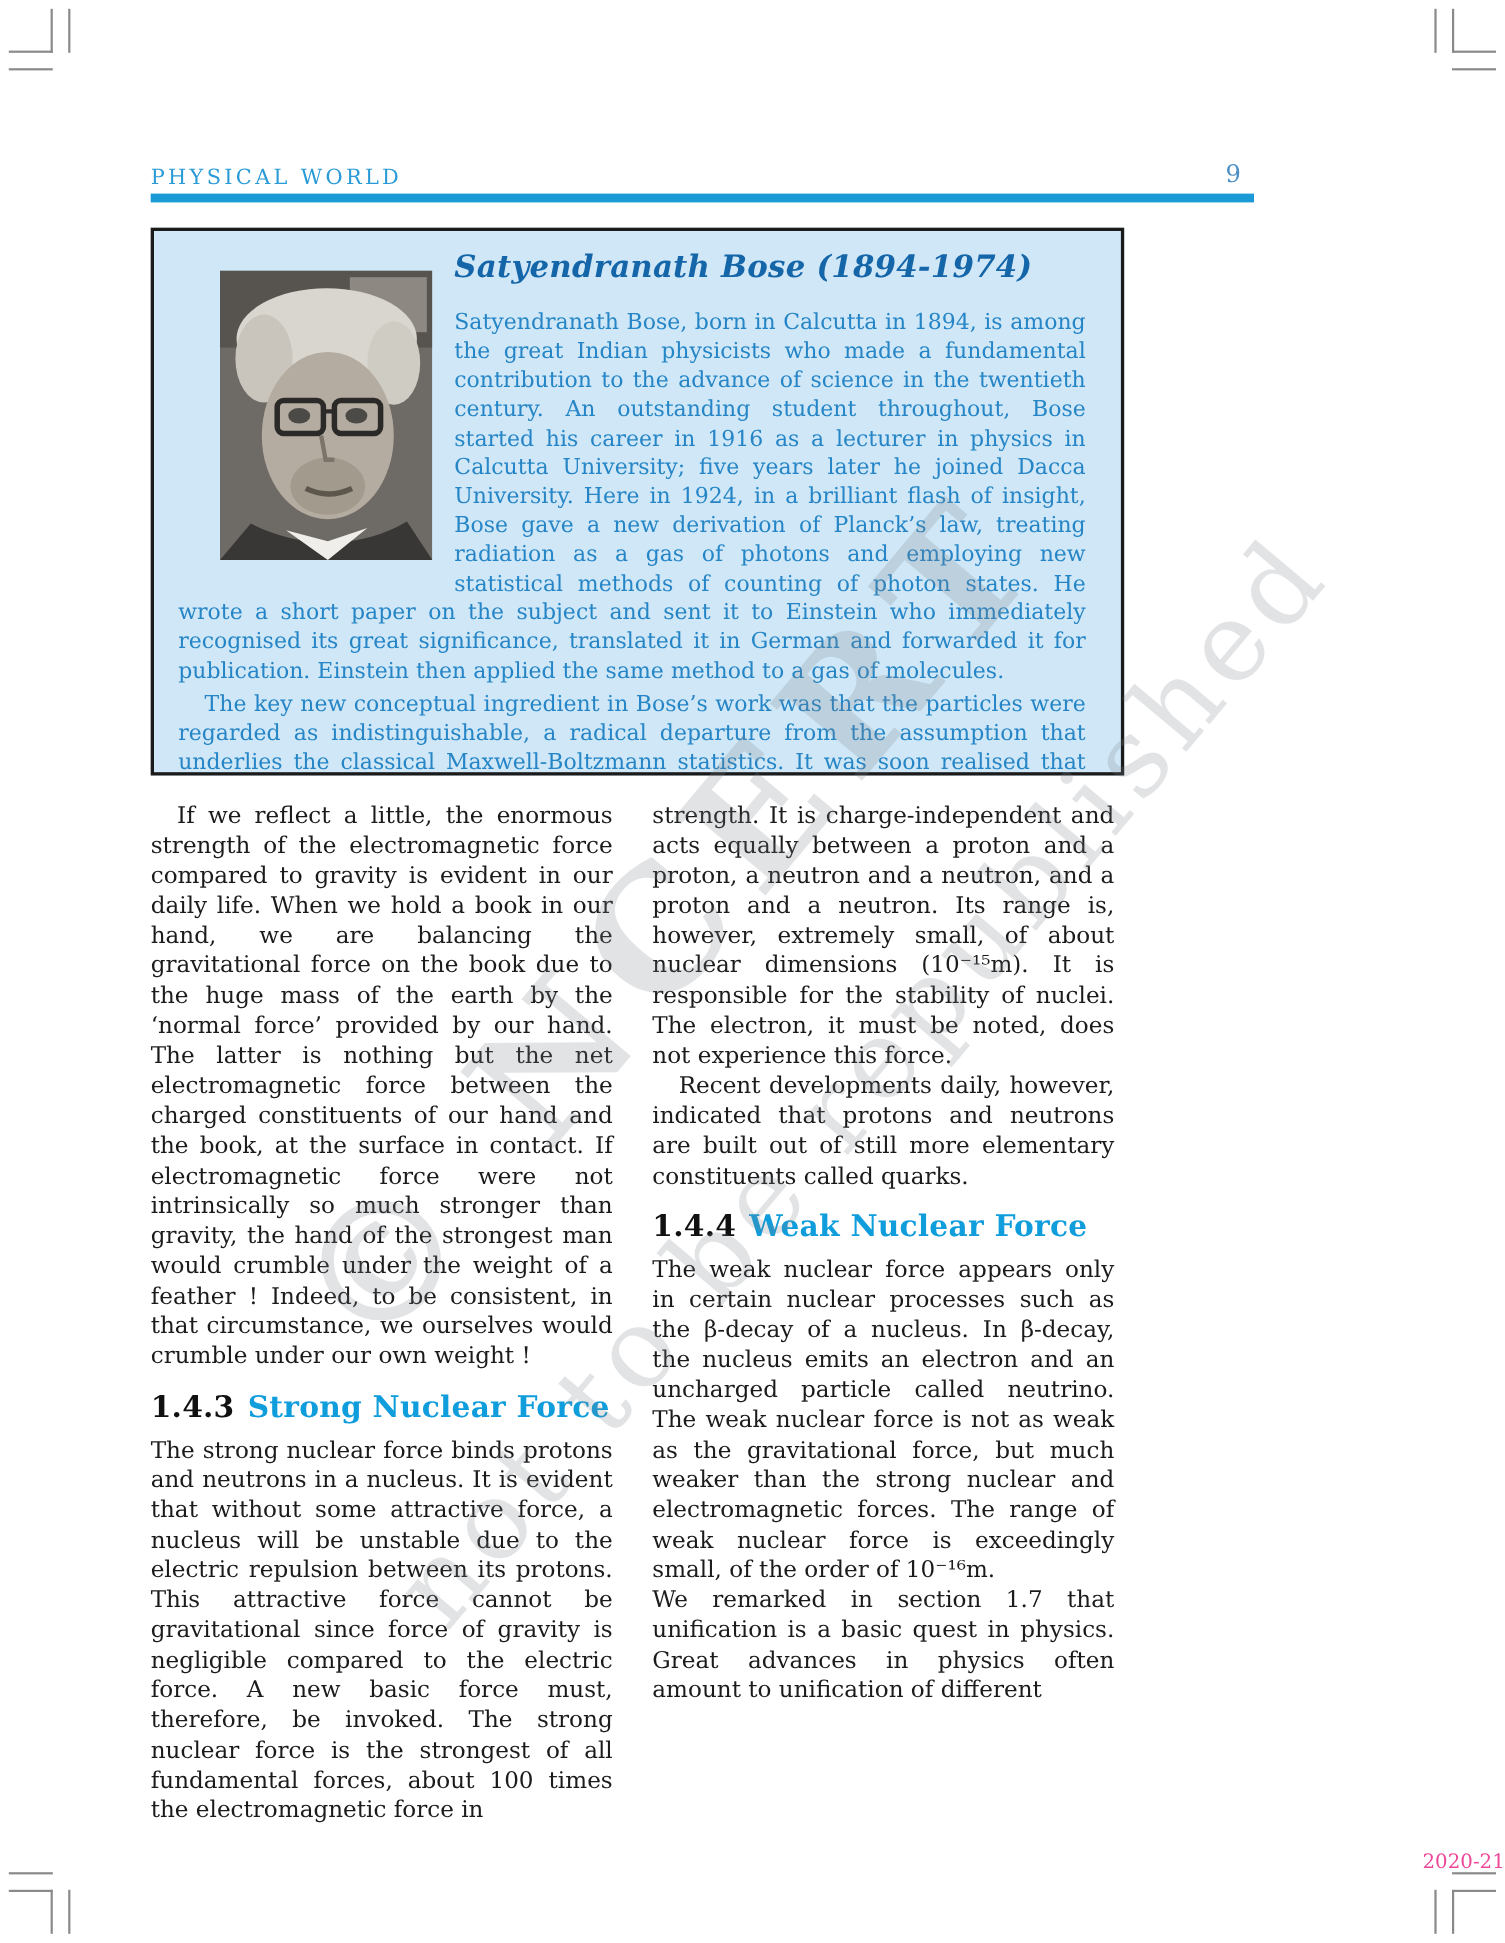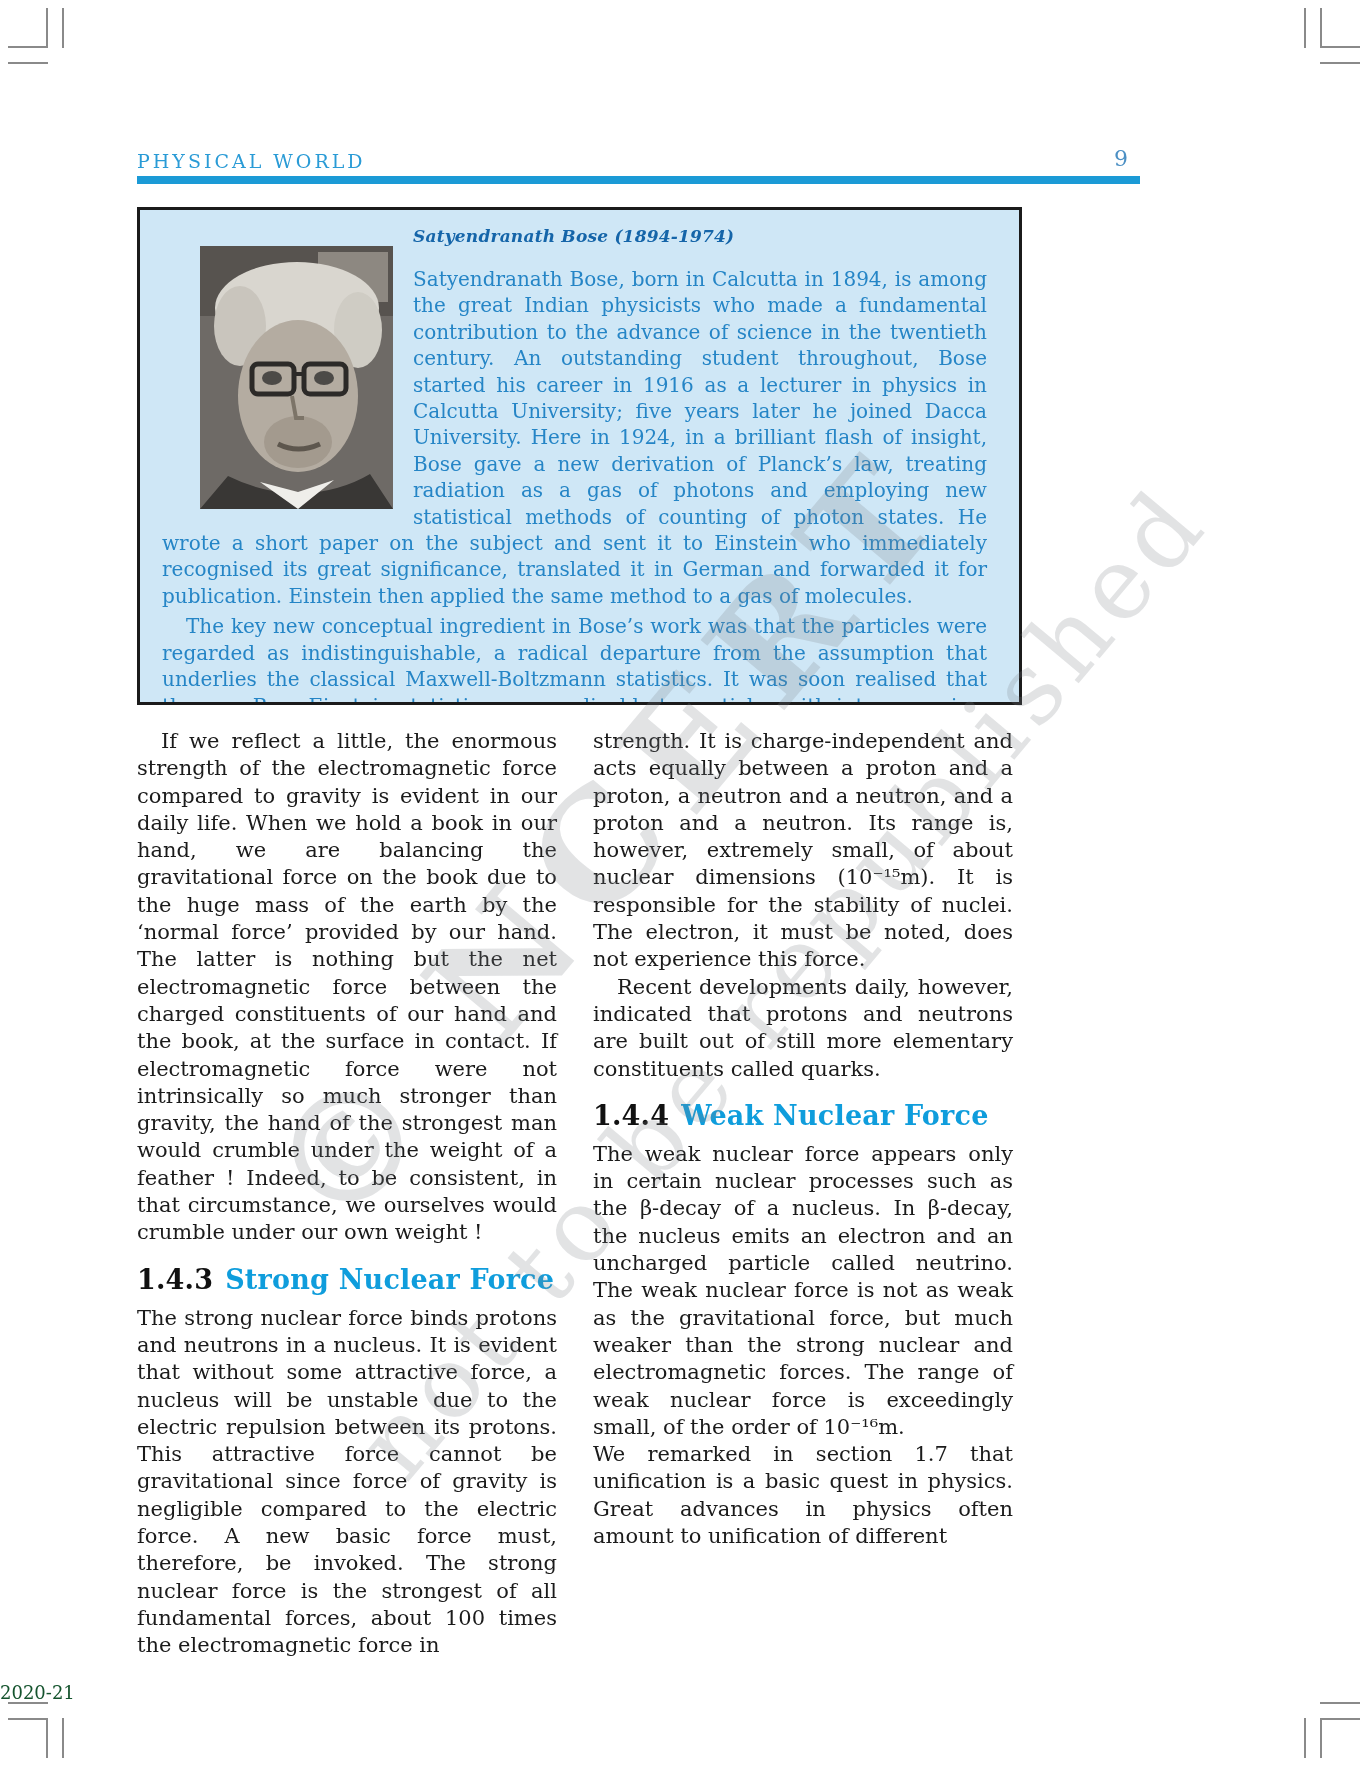--- a/index.html
+++ b/index.html
@@ -20,21 +20,21 @@
 
   
   .bose-box {
     position:absolute; left:137px; top:207px; width:885px; height:498px;
     box-sizing:border-box; background:#cfe7f6; border:3px solid #1b1b1b;
     padding:8px 28px 10px 18px; overflow:hidden;
   }
   .photo { float:left; width:193px; height:263px; margin:28px 20px 8px 42px; }
   .photo svg { display:block; width:100%; height:100%; }
   .box-title {
-    margin:8px 0 20px 0; font-size:17px; font-style:italic; font-weight:bold;
+    margin:8px 0 20px 0; font-size:28px; font-style:italic; font-weight:bold;
     color:#1565a9; letter-spacing:0.2px;
   }
   .box-para {
     margin:4px; font-size:20px; line-height:26.4px; text-align:justify; color:#2585c6;
   }
   .box-para.indent { text-indent:24px; }
 
   
   .columns { position:absolute; left:137px; top:728px; width:876px; display:flex; gap:36px; }
   .col { width:420px; }
@@ -48,21 +48,21 @@
   .watermark {
     position:absolute; left:84px; top:400px; width:1200px; height:1000px;
     display:flex; flex-direction:column; align-items:center; justify-content:center; gap:80px;
     transform:rotate(-50deg); opacity:0.22; pointer-events:none; z-index:5;
     color:#7d8288; font-weight:bold; white-space:nowrap;
   }
   .wm-line1 { font-size:150px; letter-spacing:22px; }
   .wm-line2 { font-size:100px; letter-spacing:8px; font-weight:normal; }
 
   
-  .footer { position:absolute; left:0; top:1682px; width:1368px; text-align:left; font-size:18px; color:#14532d; }
+  .footer { position:absolute; left:0; top:1682px; width:1368px; text-align:right; font-size:18px; color:#ec4899; }
 </style>
 </head>
 <body>
 
 <div class="page">
 
   <div class="cm" style="left:46px;top:8px;width:2px;height:40px;"></div>
   <div class="cm" style="left:8px;top:46px;width:40px;height:2px;"></div>
   <div class="cm" style="left:62px;top:8px;width:2px;height:40px;"></div>
   <div class="cm" style="left:8px;top:62px;width:40px;height:2px;"></div>

